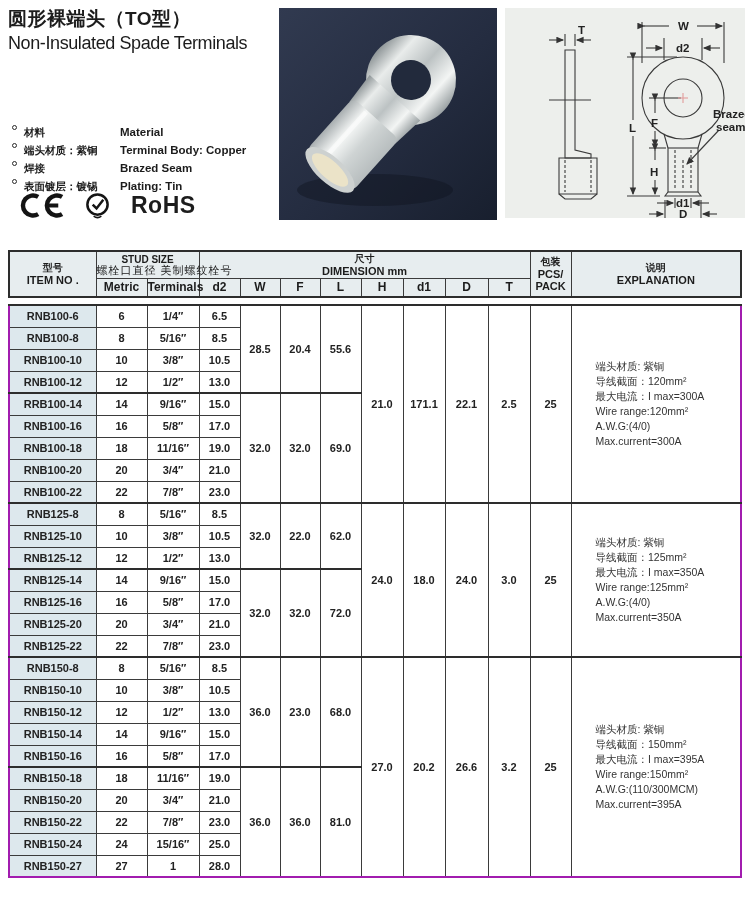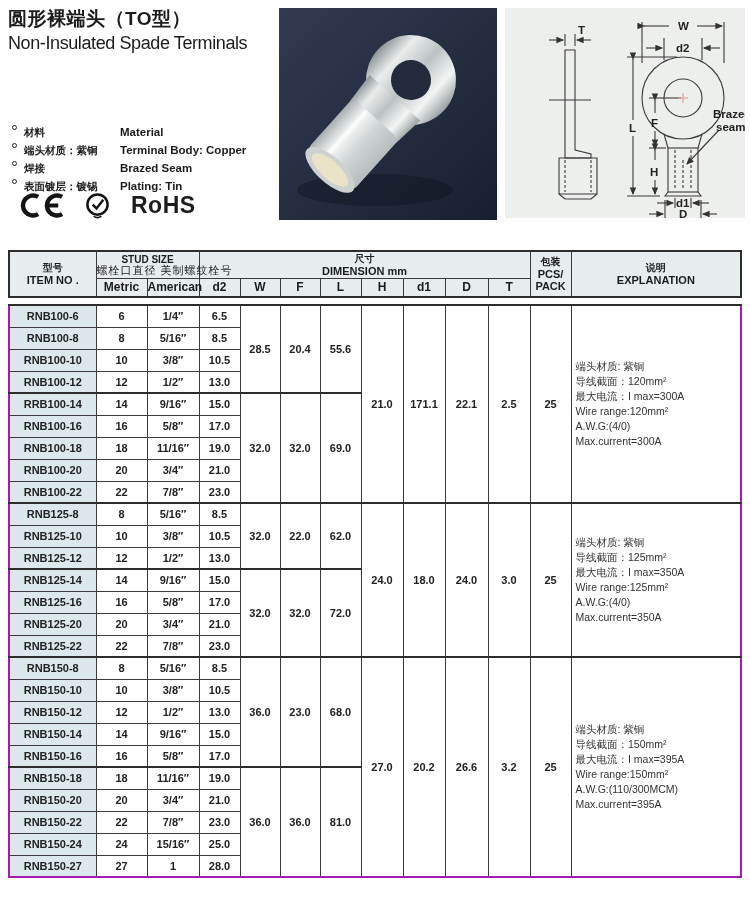--- a/index.html
+++ b/index.html
@@ -34,21 +34,21 @@
   .l-en  { font-size:11px; font-weight:bold; line-height:12px; }
   .l-cns { font-size:11px; font-weight:normal; line-height:10px; letter-spacing:1px; white-space:nowrap; }
   .l-sm  { font-size:10px; font-weight:bold; line-height:11px; }
 
   .spec-body { border:2px solid #a21caf; margin-top:6px; }
   .spec-body td { border:1px solid #3b3b3b; height:22px; text-align:center; vertical-align:middle;
                   font-size:11px; font-weight:bold; color:#222; background:#ffffff; padding:0; }
   .spec-body td.item { background:#dde8ed; }
   .spec-body tr.group-start > td { border-top:2px solid #2d2d2d; }
   .spec-body tr.seg-start  > td { border-top:2px solid #2d2d2d; }
-  .spec-body td.expl { text-align:left; padding-left:4px; font-size:10.5px; font-weight:normal; color:#333; }
+  .spec-body td.expl { text-align:left; padding-left:24px; font-size:10.5px; font-weight:normal; color:#333; }
   .spec-body td.expl div { line-height:15px; white-space:nowrap; }
 </style>
 </head>
 <body>
 
 <div class="top">
 
   <div class="top-left">
     <div class="title-cn">圆形裸端头（TO型）</div>
     <div class="title-en">Non-Insulated Spade Terminals</div>
@@ -252,21 +252,21 @@
         <div class="l-en">PCS/</div>
         <div class="l-en">PACK</div>
       </th>
       <th rowspan="2">
         <div class="l-cn">说明</div>
         <div class="l-en">EXPLANATION</div>
       </th>
     </tr>
     <tr class="hr2">
       <th>Metric</th>
-      <th>American</th>
+      <th>Terminals</th>
       <th>d2</th>
       <th>W</th>
       <th>F</th>
       <th>L</th>
       <th>H</th>
       <th>d1</th>
       <th>D</th>
       <th>T</th>
     </tr>
   </tbody>

